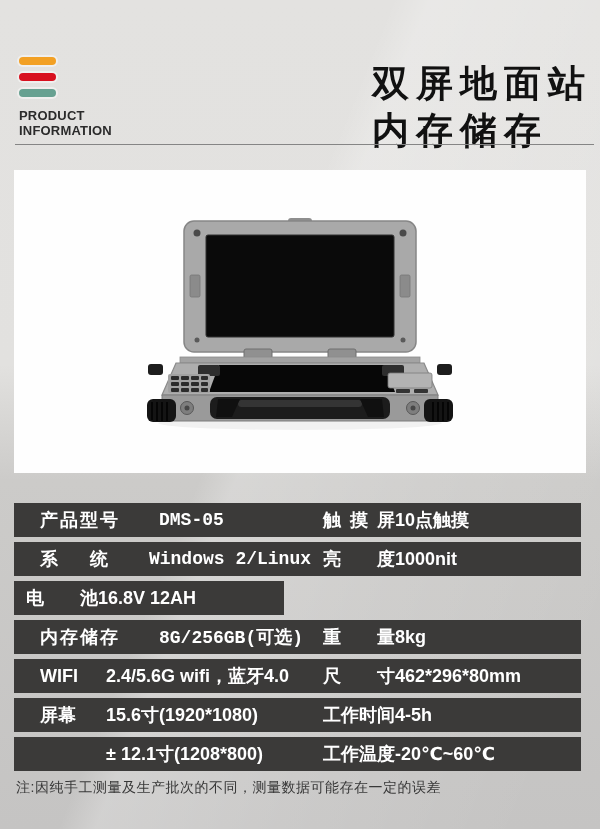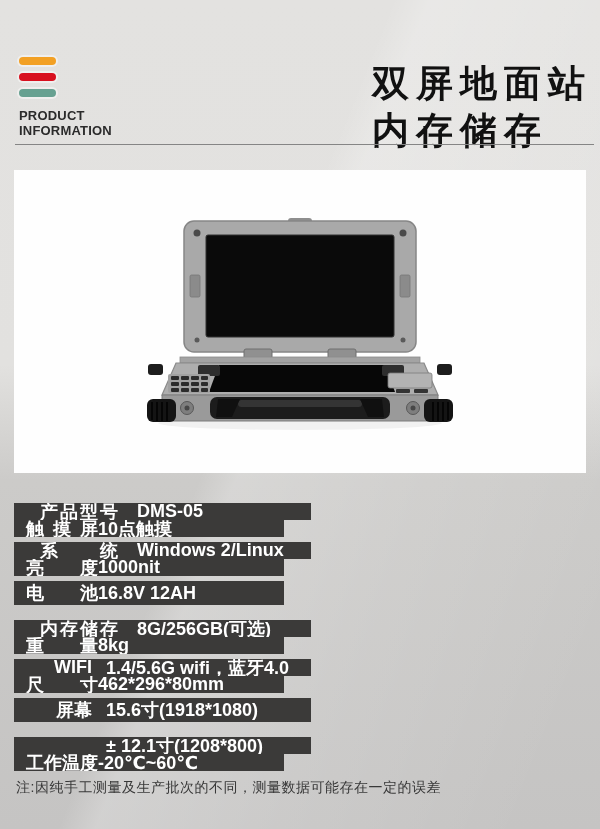--- a/index.html
+++ b/index.html
@@ -22,29 +22,29 @@
   .title .line{font-size:37px;font-weight:900;letter-spacing:7px;line-height:47px;white-space:nowrap;}
 
   .divider{position:absolute;left:15px;top:144px;width:579px;height:1px;background:#858585;}
 
   
   .photo-panel{position:absolute;left:14px;top:170px;width:572px;height:303px;background:#fefefe;}
   .laptop{position:absolute;left:132px;top:48px;}
 
   
   .spec-table{position:absolute;left:14px;top:503px;width:572px;display:flex;flex-direction:column;row-gap:5px;}
-  .spec-row{display:flex;height:34px;flex-direction:column;}
+  .spec-row{display:flex;height:34px;}
   .cell{background:#3b3a39;color:#ffffff;display:flex;align-items:center;font-weight:700;font-size:18px;white-space:nowrap;overflow:hidden;}
   .cell-left{width:297px;padding-left:26px;box-sizing:border-box;}
   .cell-right{width:270px;padding-left:12px;box-sizing:border-box;}
   .lbl{display:inline-block;}
   .lbl.wide{width:78px;text-align:justify;text-align-last:justify;}
-  .lbl.narrow{width:52px;text-align:right;}
+  .lbl.narrow{width:52px;}
   .lbl.r{width:72px;text-align:justify;text-align-last:justify;}
-  .val.deep{margin-left:19px;}
+  .val.deep{margin-left:41px;font-family:Liberation Mono, monospace;}
   .val.shallow{margin-left:14px;}
   .val.r{}
 
   .footnote{position:absolute;left:16px;top:779px;font-size:14px;color:#383838;letter-spacing:0.5px;white-space:nowrap;}
 </style>
 </head>
 <body>
 
 <div class="page">
 
@@ -181,32 +181,36 @@
       </div>
       <div class="cell cell-right">
         <span class="lbl r">重量</span>
         <span class="val r">8kg</span>
       </div>
     </div>
 
     <div class="spec-row">
       <div class="cell cell-left">
         <span class="lbl narrow">WIFI</span>
-        <span class="val shallow">1.4/5.6G wifi，蓝牙4.0</span>
+        <span class="val shallow">2.4/5.6G wifi，蓝牙4.0</span>
       </div>
       <div class="cell cell-right">
         <span class="lbl r">尺寸</span>
         <span class="val r">462*296*80mm</span>
       </div>
     </div>
 
     <div class="spec-row">
       <div class="cell cell-left">
         <span class="lbl narrow">屏幕</span>
-        <span class="val shallow">15.6寸(1918*1080)</span>
+        <span class="val shallow">15.6寸(1920*1080)</span>
+      </div>
+      <div class="cell cell-right">
+        <span class="lbl r">工作时间</span>
+        <span class="val r">4-5h</span>
       </div>
     </div>
 
     <div class="spec-row">
       <div class="cell cell-left">
         <span class="lbl narrow"></span>
         <span class="val shallow">± 12.1寸(1208*800)</span>
       </div>
       <div class="cell cell-right">
         <span class="lbl r">工作温度</span>

